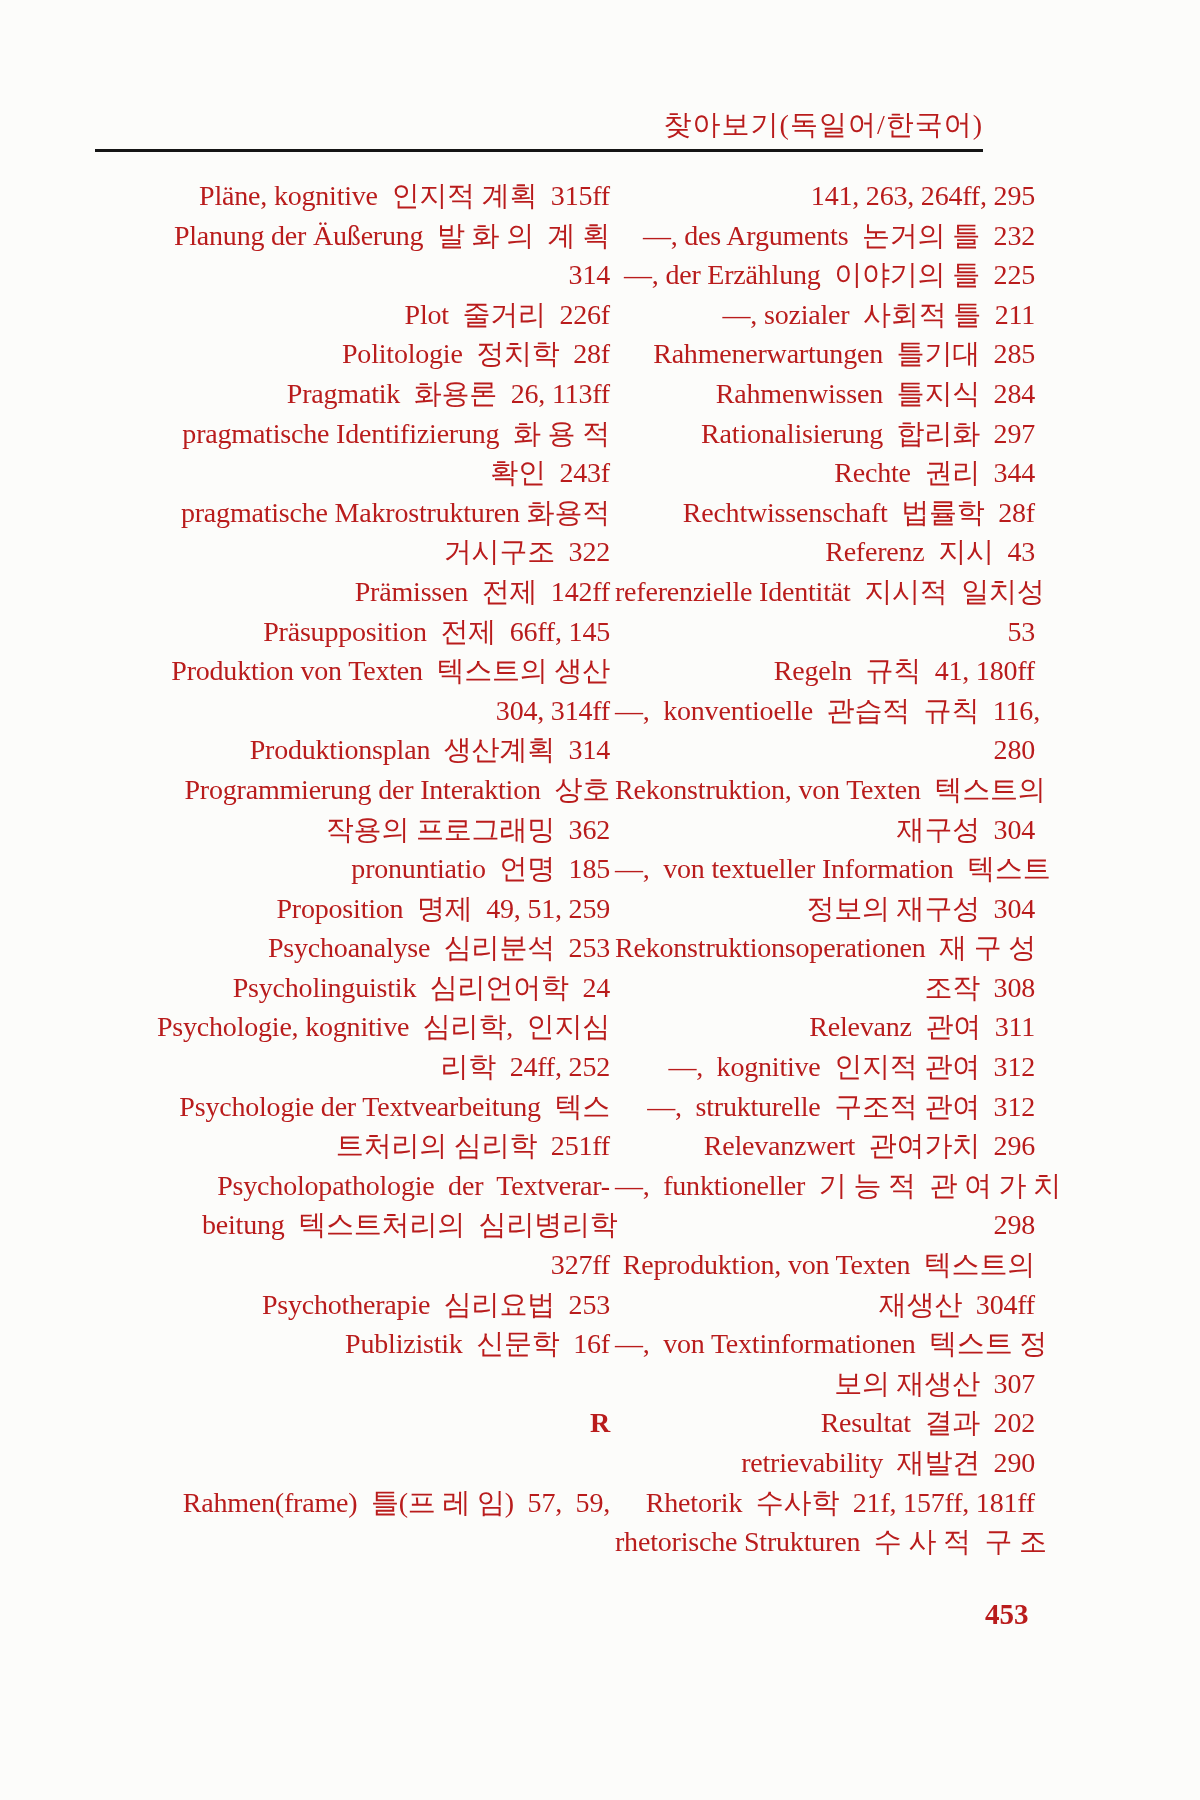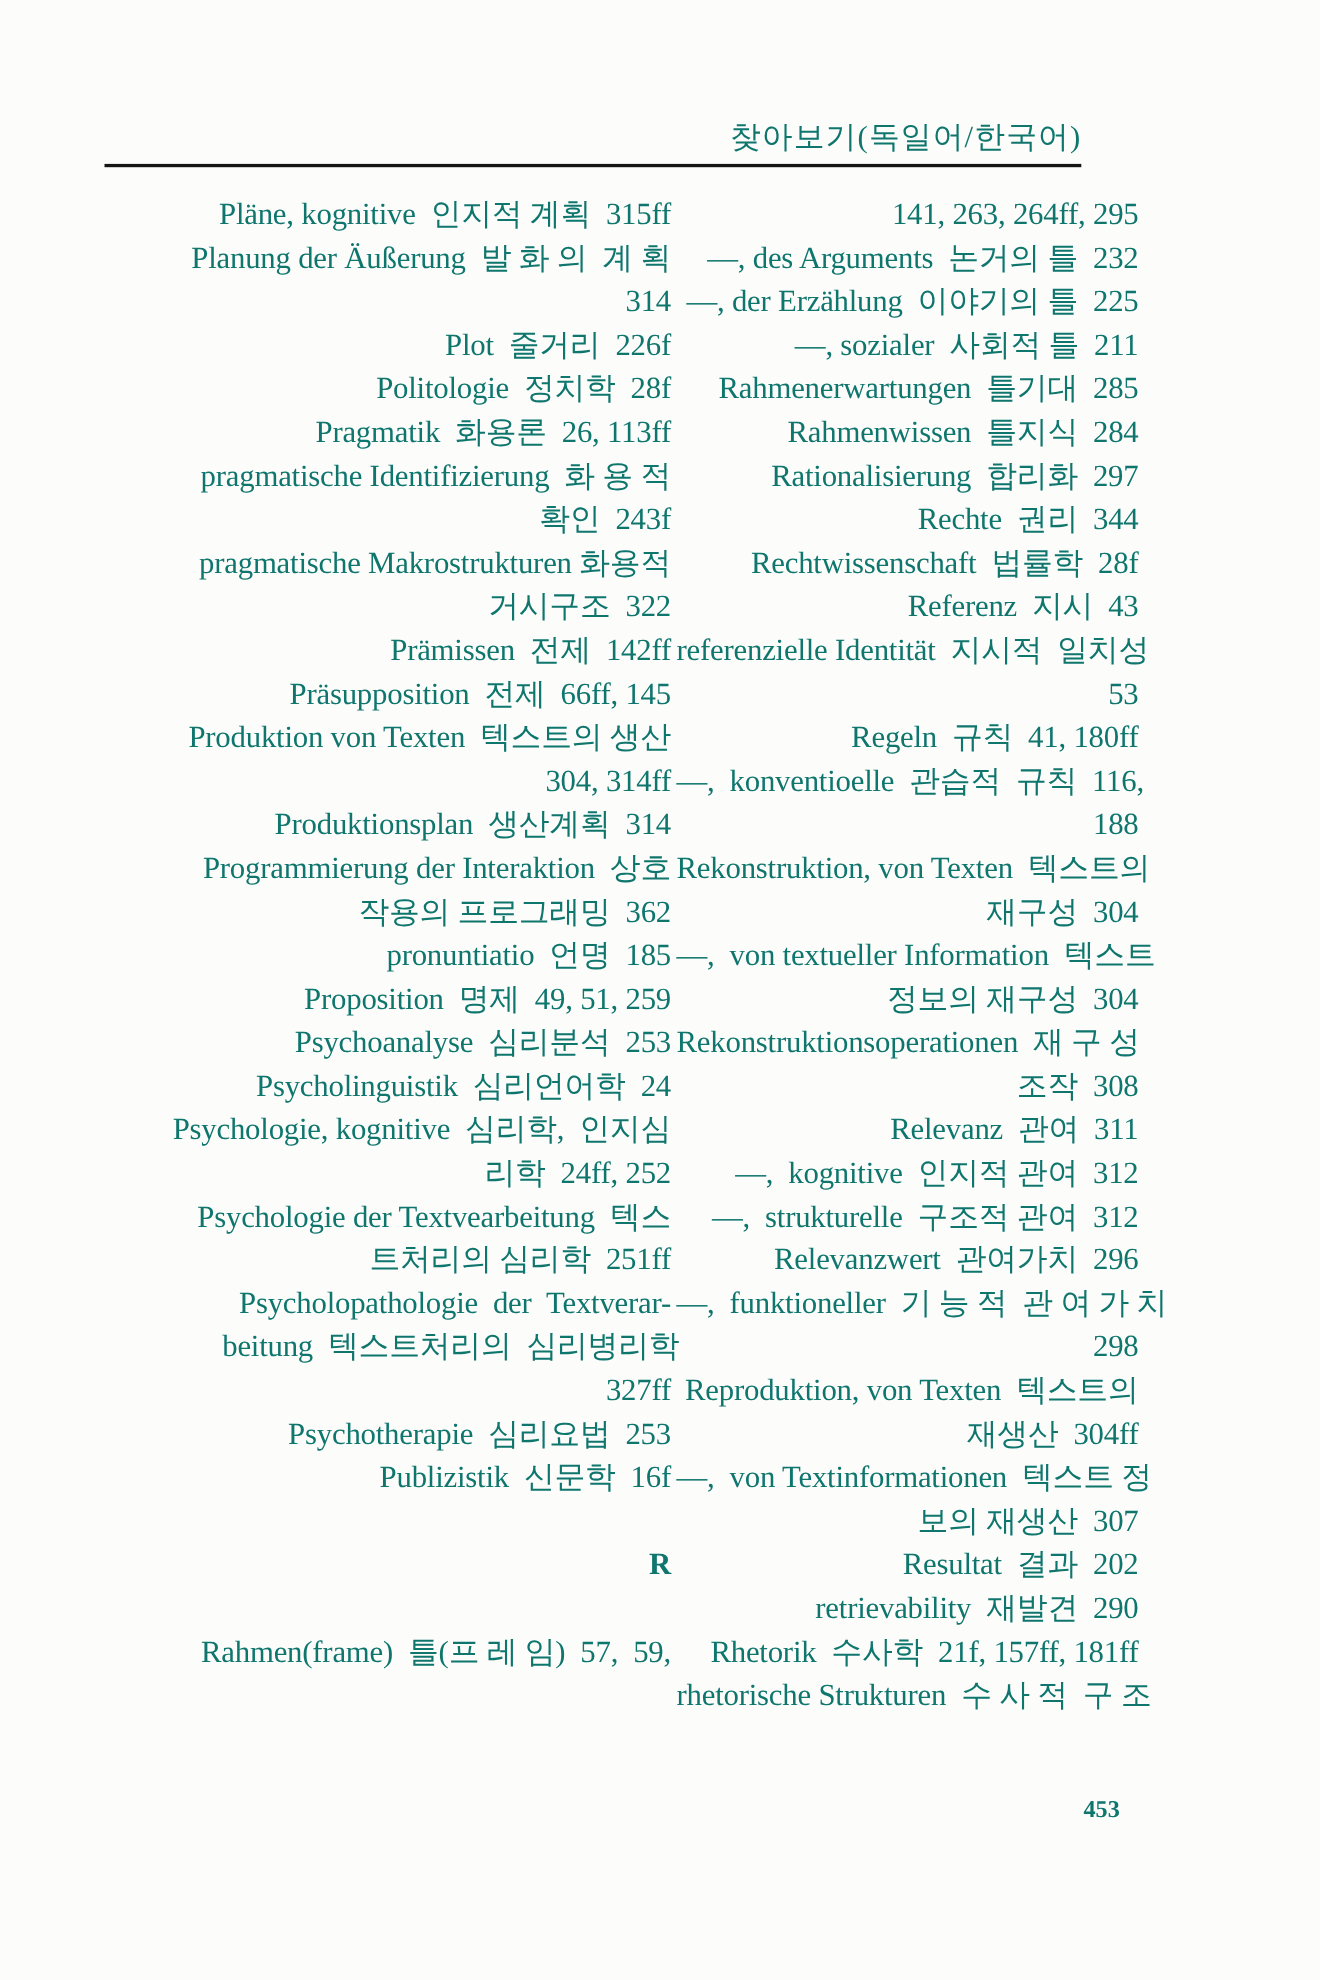--- a/index.html
+++ b/index.html
@@ -6,21 +6,21 @@
     margin: 0;
     padding: 0;
     background: #e8e8e6;
   }
   .page {
     position: relative;
     width: 1200px;
     height: 1800px;
     margin: 0 auto;
     background: #fcfcfa;
-    color: #0f766e;
+    color: #b91c1c;
     font-family: "Liberation Serif", "DejaVu Serif", serif;
     overflow: hidden;
   }
   .running-head {
     position: absolute;
     top: 106px;
     left: 95px;
     width: 888px;
     text-align: right;
     font-size: 28px;
@@ -52,23 +52,22 @@
   .col-left  .cont { padding-left: 62px; }
   .col-right .cont { padding-left: 55px; }
   .section {
     font-weight: bold;
     padding-left: 46px;
   }
   .page-number {
     position: absolute;
     top: 1598px;
     left: 985px;
-    font-size: 22px;
+    font-size: 29px;
     font-weight: bold;
-    margin-top: 34px;
   }
 </style>
 </head>
 <body>
 
 <div class="page">
   <div class="running-head">찾아보기(독일어/한국어)</div>
   <div class="head-rule"></div>
 
   <div class="col col-left" id="col-left">
@@ -116,21 +115,21 @@
       <div class="line entry">Rahmenerwartungen  틀기대  285</div>
       <div class="line entry">Rahmenwissen  틀지식  284</div>
       <div class="line entry">Rationalisierung  합리화  297</div>
       <div class="line entry">Rechte  권리  344</div>
       <div class="line entry">Rechtwissenschaft  법률학  28f</div>
       <div class="line entry">Referenz  지시  43</div>
       <div class="line entry">referenzielle Identität  지시적  일치성</div>
       <div class="line cont">53</div>
       <div class="line entry">Regeln  규칙  41, 180ff</div>
       <div class="line entry">—,  konventioelle  관습적  규칙  116,</div>
-      <div class="line cont">188</div>
+      <div class="line cont">280</div>
       <div class="line entry">Rekonstruktion, von Texten  텍스트의</div>
       <div class="line cont">재구성  304</div>
       <div class="line entry">—,  von textueller Information  텍스트</div>
       <div class="line cont">정보의 재구성  304</div>
       <div class="line entry">Rekonstruktionsoperationen  재 구 성</div>
       <div class="line cont">조작  308</div>
       <div class="line entry">Relevanz  관여  311</div>
       <div class="line entry">—,  kognitive  인지적 관여  312</div>
       <div class="line entry">—,  strukturelle  구조적 관여  312</div>
       <div class="line entry">Relevanzwert  관여가치  296</div>

